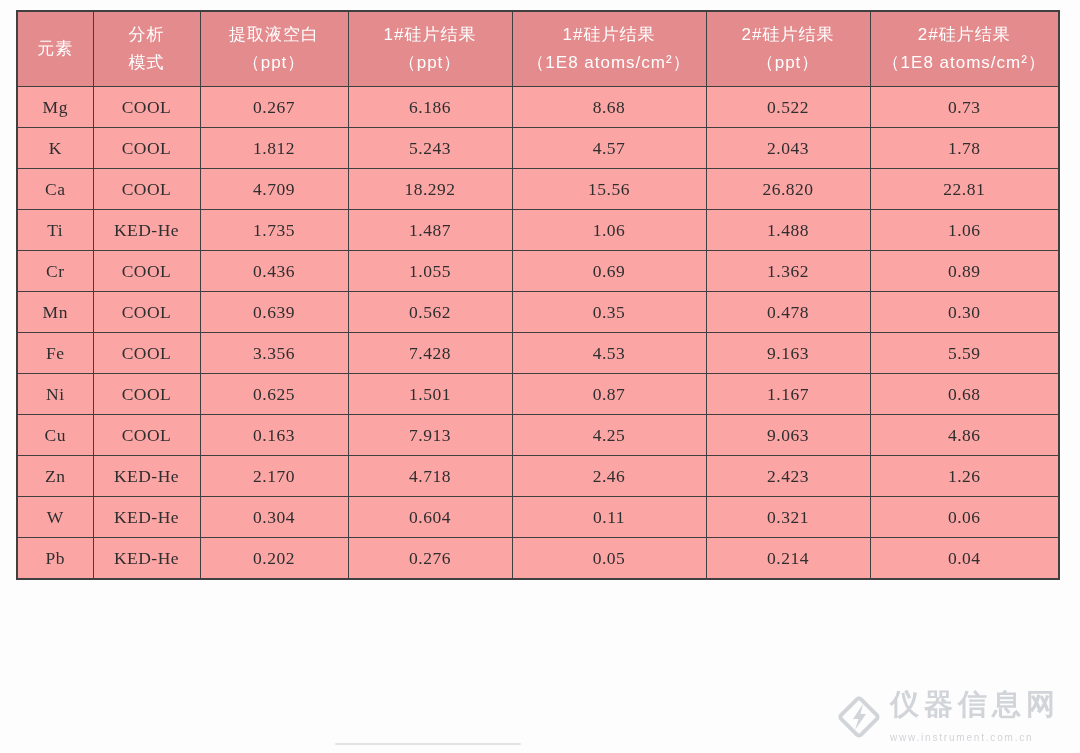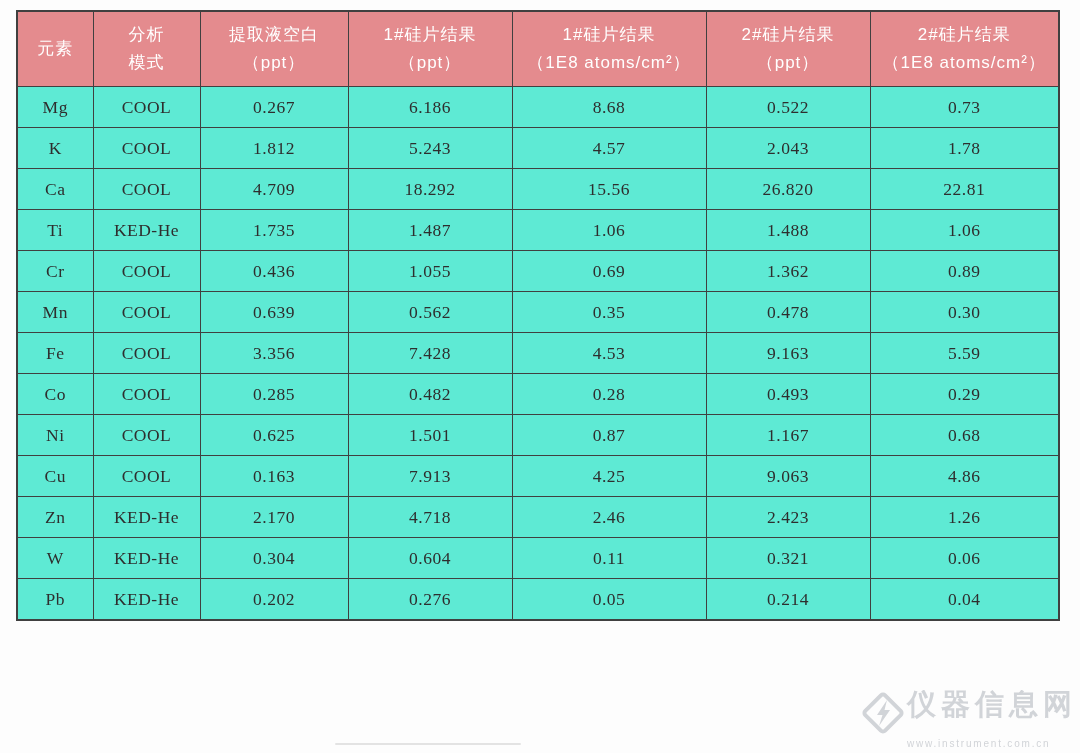--- a/index.html
+++ b/index.html
@@ -18,21 +18,21 @@
     position: absolute;
     inset: 0;
   }
   table.results {
     position: absolute;
     left: 16px;
     top: 10px;
     width: 1042px;
     border-collapse: collapse;
     table-layout: fixed;
-    background: #5eead4;
+    background: #fca5a5;
     border: 2px solid var(--border, #404040);
   }
   col.c1 { width: 76px; }
   col.c2 { width: 107px; }
   col.c3 { width: 148px; }
   col.c4 { width: 164px; }
   col.c5 { width: 194px; }
   col.c6 { width: 164px; }
   col.c7 { width: 189px; }
   th, td {
@@ -60,25 +60,26 @@
     height: 40px;
     text-align: center;
     vertical-align: middle;
     font-family: "Liberation Serif", "DejaVu Serif", serif;
     font-size: 17.5px;
     color: var(--cell-text, #2e2e2e);
     letter-spacing: 0.5px;
   }
   .watermark {
     position: absolute;
-    left: 860px;
+    left: 836px;
     top: 690px;
     width: 218px;
     display: flex;
-    gap: 1px;
+    align-items: center;
+    gap: 8px;
     color: var(--watermark, #c7cacf);
     opacity: 0.8;
     overflow: hidden;
     pointer-events: none;
   }
   .wm-logo {
     flex: 0 0 auto;
     width: 46px;
     height: 46px;
   }
@@ -90,21 +91,21 @@
   .wm-name {
     font-size: 29px;
     font-weight: bold;
     letter-spacing: 5px;
     line-height: 1;
     white-space: nowrap;
   }
   .wm-url {
     font-size: 10px;
     letter-spacing: 1.8px;
-    margin-top: 19px;
+    margin-top: 13px;
     white-space: nowrap;
   }
   .artifact-line {
     position: absolute;
     left: 335px;
     top: 743px;
     width: 186px;
     height: 2px;
     background: #e3e3e3;
     border-radius: 1px;
@@ -228,29 +229,20 @@
         <tr>
           <td>Fe</td>
           <td>COOL</td>
           <td>3.356</td>
           <td>7.428</td>
           <td>4.53</td>
           <td>9.163</td>
           <td>5.59</td>
         </tr>
         <tr>
-          <td>Co</td>
-          <td>COOL</td>
-          <td>0.285</td>
-          <td>0.482</td>
-          <td>0.28</td>
-          <td>0.493</td>
-          <td>0.29</td>
-        </tr>
-        <tr>
           <td>Ni</td>
           <td>COOL</td>
           <td>0.625</td>
           <td>1.501</td>
           <td>0.87</td>
           <td>1.167</td>
           <td>0.68</td>
         </tr>
         <tr>
           <td>Cu</td>

